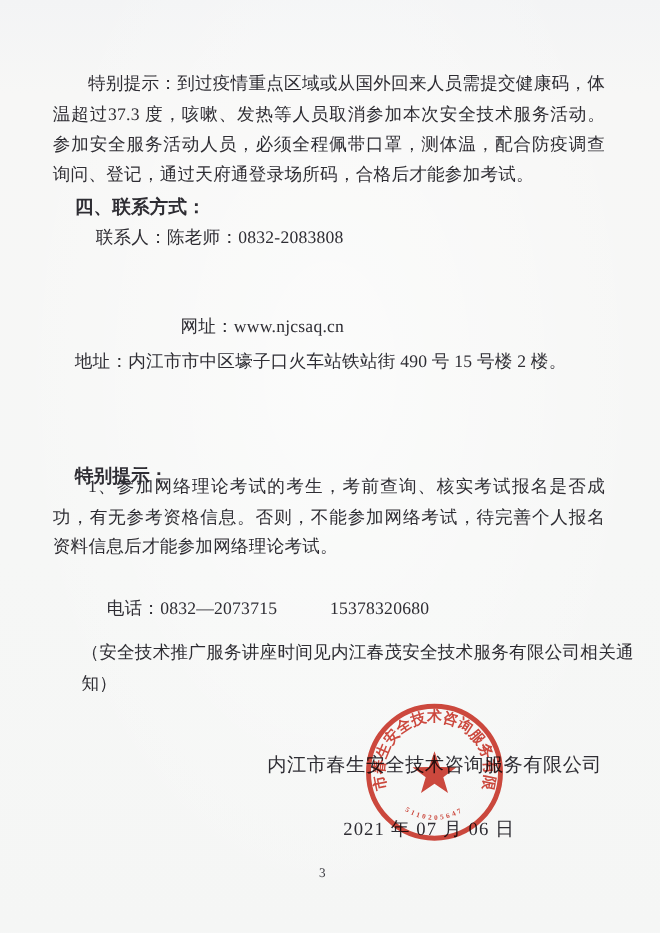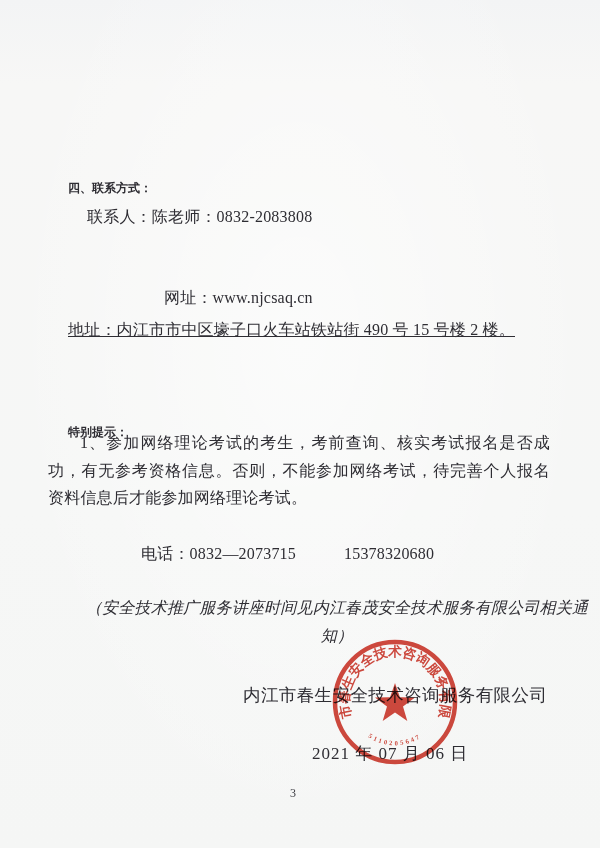--- a/index.html
+++ b/index.html
@@ -17,31 +17,30 @@
     overflow: hidden;
     background:
       radial-gradient(ellipse at 50% 40%, rgba(255,255,255,.55), rgba(255,255,255,0) 70%),
       linear-gradient(180deg, #f3f4f5 0%, #f7f7f6 10%, #f6f7f6 60%, #f5f6f5 100%);
   }
   .abs { position: absolute; }
   .body-text {
     font-size: 16px;
     line-height: 27.5px;
     letter-spacing: 0.2px;
-    text-align: center;
   }
   .para {
     width: 502px;
     text-align: justify;
     text-justify: inter-ideograph;
     text-indent: 2em;
   }
   .bold-heading {
     font-weight: bold;
-    font-size: 12px;
+    font-size: 17px;
     line-height: 27.5px;
   }
   .sig-company {
     font-size: 17.5px;
     line-height: 27.5px;
     letter-spacing: 0.4px;
   }
   .sig-date {
     font-size: 17px;
     line-height: 27.5px;
@@ -63,42 +62,43 @@
     font-family: "Liberation Serif", "DejaVu Serif", serif;
     font-weight: bold;
   }
   .phone-second { display: inline-block; margin-left: 48px; }
 </style>
 </head>
 <body>
 
 <div class="page">
 
+  <div class="abs body-text para" style="left:48px; top:63px;">特别提示：到过疫情重点区域或从国外回来人员需提交健康码，体温超过37.3 度，咳嗽、发热等人员取消参加本次安全技术服务活动。参加安全服务活动人员，必须全程佩带口罩，测体温，配合防疫调查询问、登记，通过天府通登录场所码，合格后才能参加考试。</div>
 
   <div class="abs bold-heading" style="left:68px; top:175px;">四、联系方式：</div>
 
   <div class="abs body-text" style="left:87px; top:203px;">联系人：陈老师：0832-2083808</div>
 
 
 
   <div class="abs body-text" style="left:164px; top:284px;">网址：www.njcsaq.cn</div>
 
-  <div class="abs body-text" style="left:68px; top:316px;text-decoration:underline;">地址：内江市市中区壕子口火车站铁站街 490 号 15 号楼 2 楼。</div>
+  <div class="abs body-text" style="left:68px; top:316px;">地址：内江市市中区壕子口火车站铁站街 490 号 15 号楼 2 楼。</div>
 
   <div class="abs bold-heading" style="left:68px; top:399px;margin-top:20px;">特别提示：</div>
 
   <div class="abs body-text para" style="left:48px; top:429px;">1、参加网络理论考试的考生，考前查询、核实考试报名是否成功，有无参考资格信息。否则，不能参加网络考试，待完善个人报名资料信息后才能参加网络理论考试。</div>
 
 
-  <div class="abs body-text" style="left:97px; top:540px;margin-left:44px;">
+  <div class="abs body-text" style="left:97px; top:540px;">
     <span>电话：0832—2073715</span><span class="phone-second">15378320680</span>
   </div>
 
 
-  <div class="abs body-text" style="left:74px; top:594px;font-style:italic;">（安全技术推广服务讲座时间见内江春茂安全技术服务有限公司相关通知）</div>
+  <div class="abs body-text" style="left:74px; top:580px;">（安全技术推广服务讲座时间见内江春茂安全技术服务有限公司相关通知）</div>
 
   <div class="abs sig-company" style="left:243px; top:682px;">内江市春生安全技术咨询服务有限公司</div>
 
   <div class="abs sig-date" style="left:312px; top:740px;">2021 年 07 月 06 日</div>
 
   <svg class="abs seal" style="left:325px; top:632px;" width="140" height="140" viewBox="0 0 140 140" aria-hidden="true">
     <circle cx="70" cy="70" r="60" fill="none" stroke="currentColor" stroke-width="4.5"></circle>
     <defs>
       <path id="sealArcTop" d="M 26.8 85.7 A 46 46 0 1 1 113.2 85.7" fill="none"></path>
       <path id="sealArcBottom" d="M 25 82 A 48 48 0 0 0 115 82" fill="none"></path>

